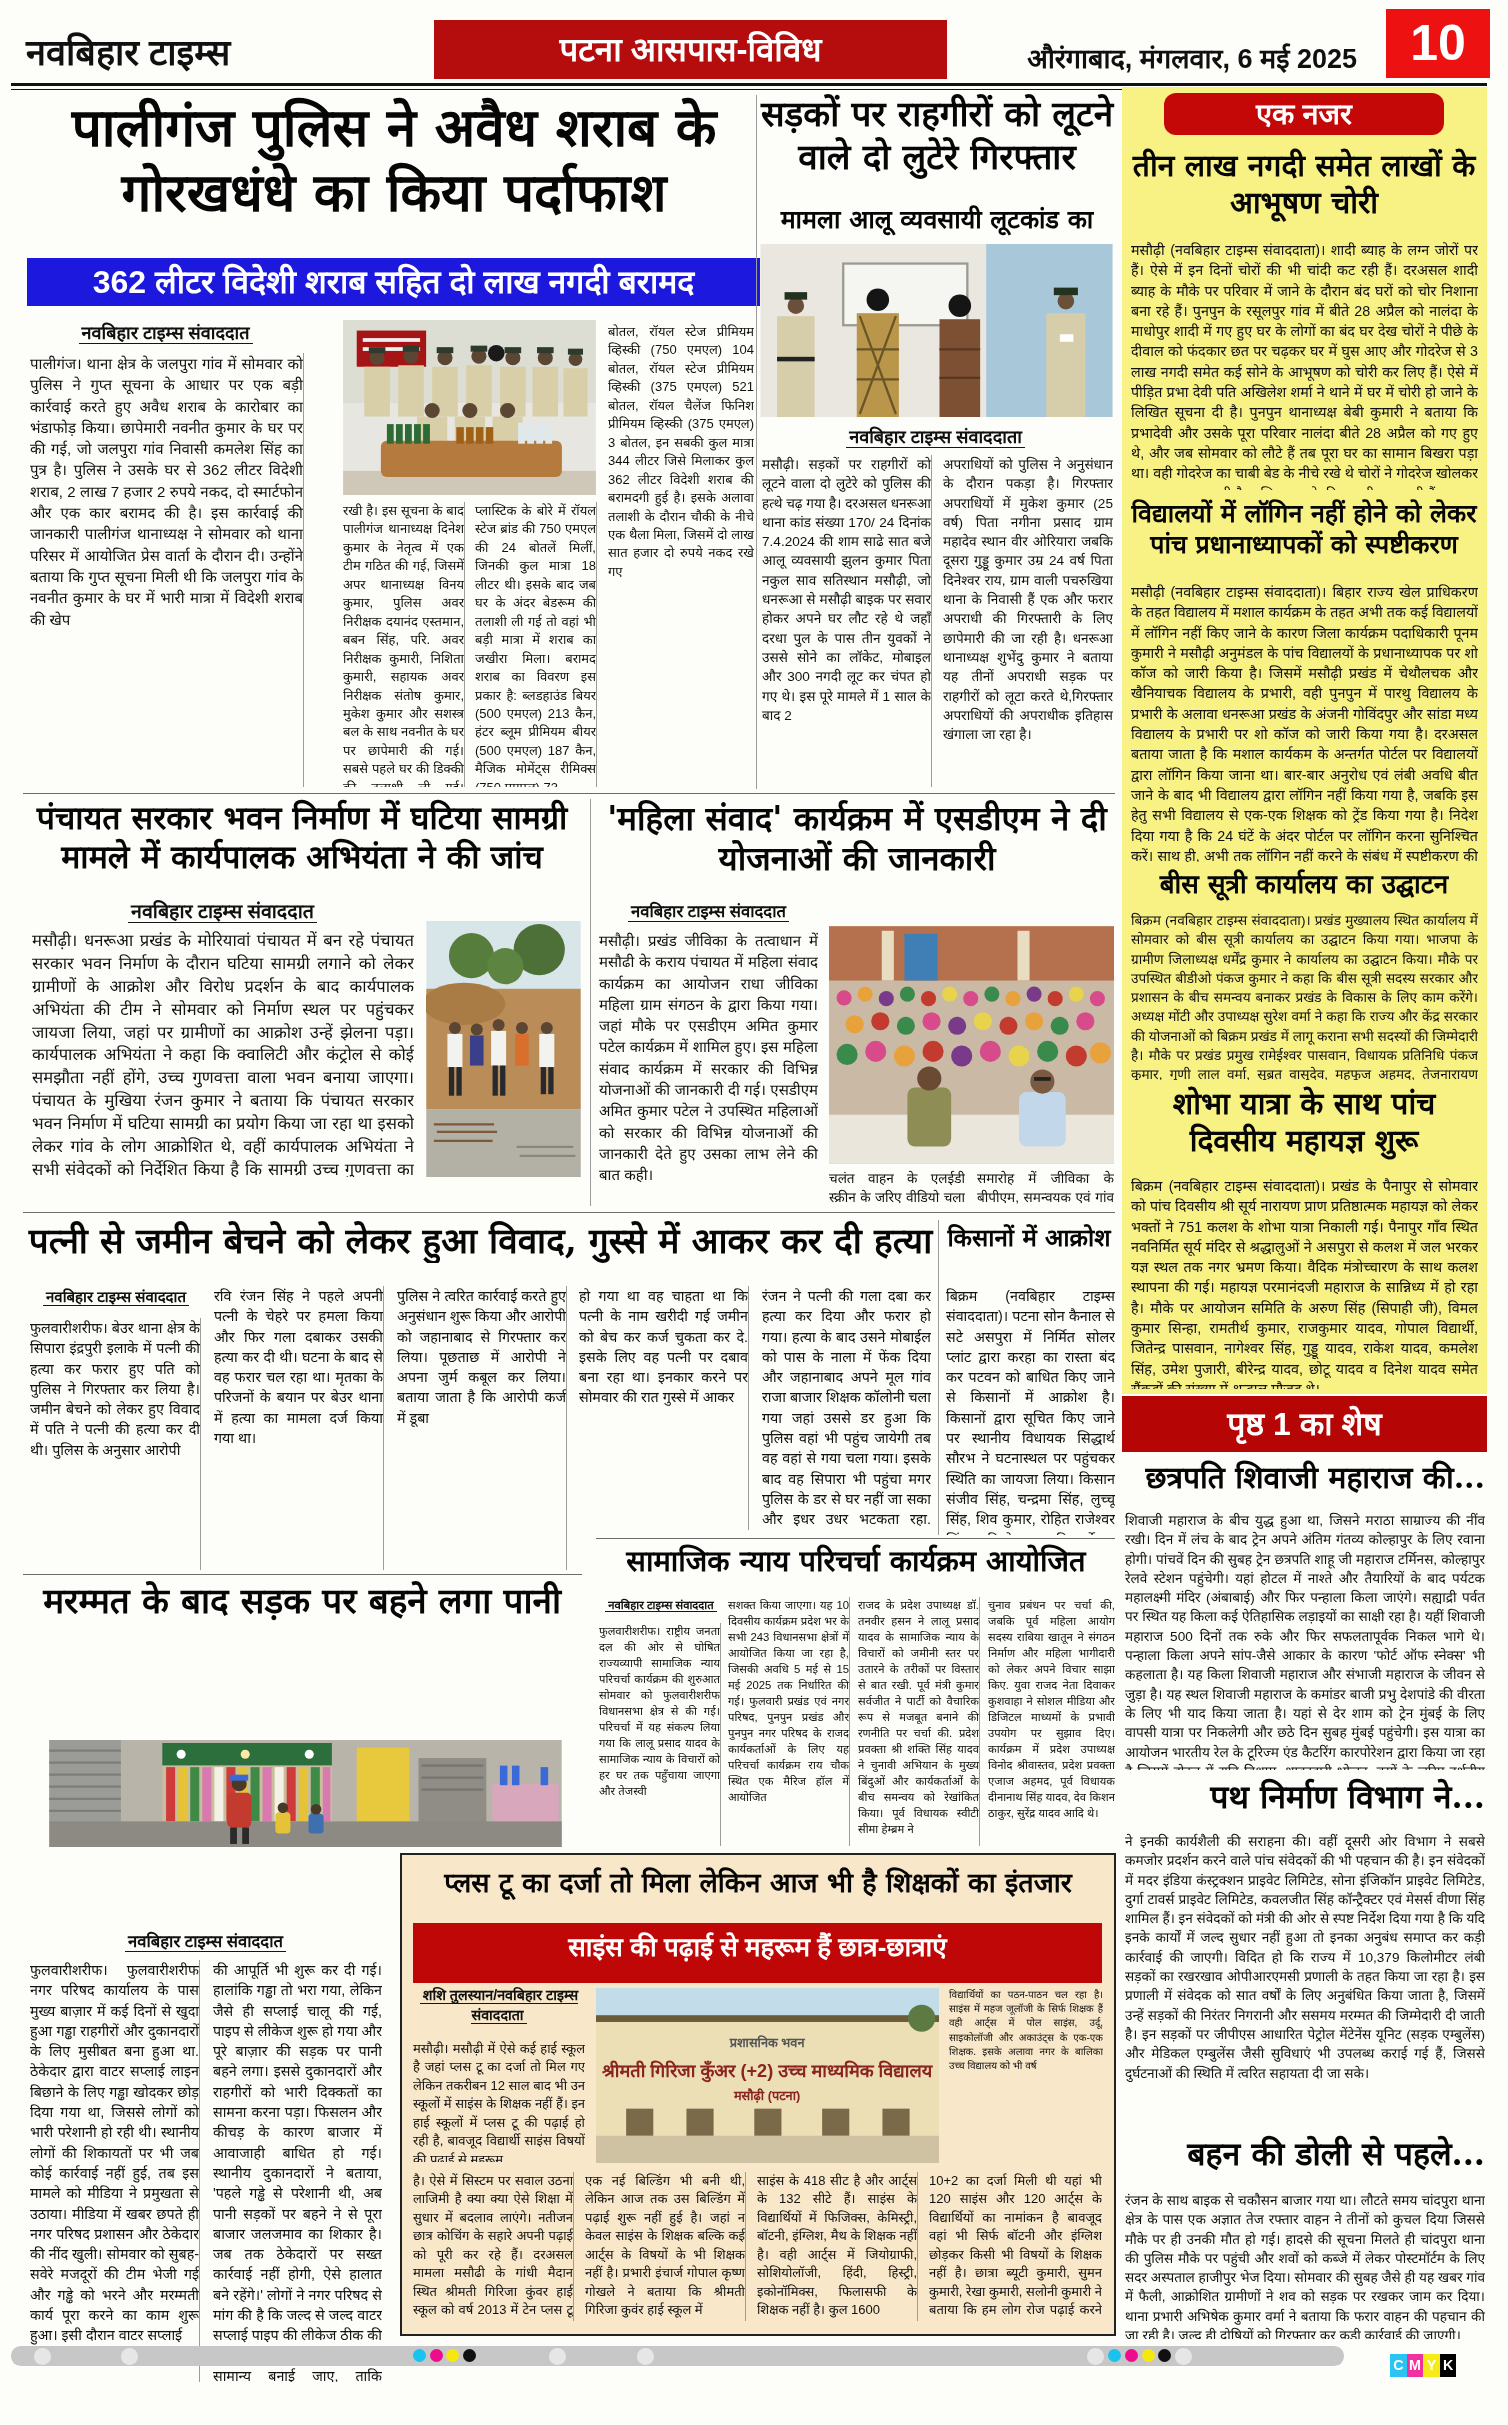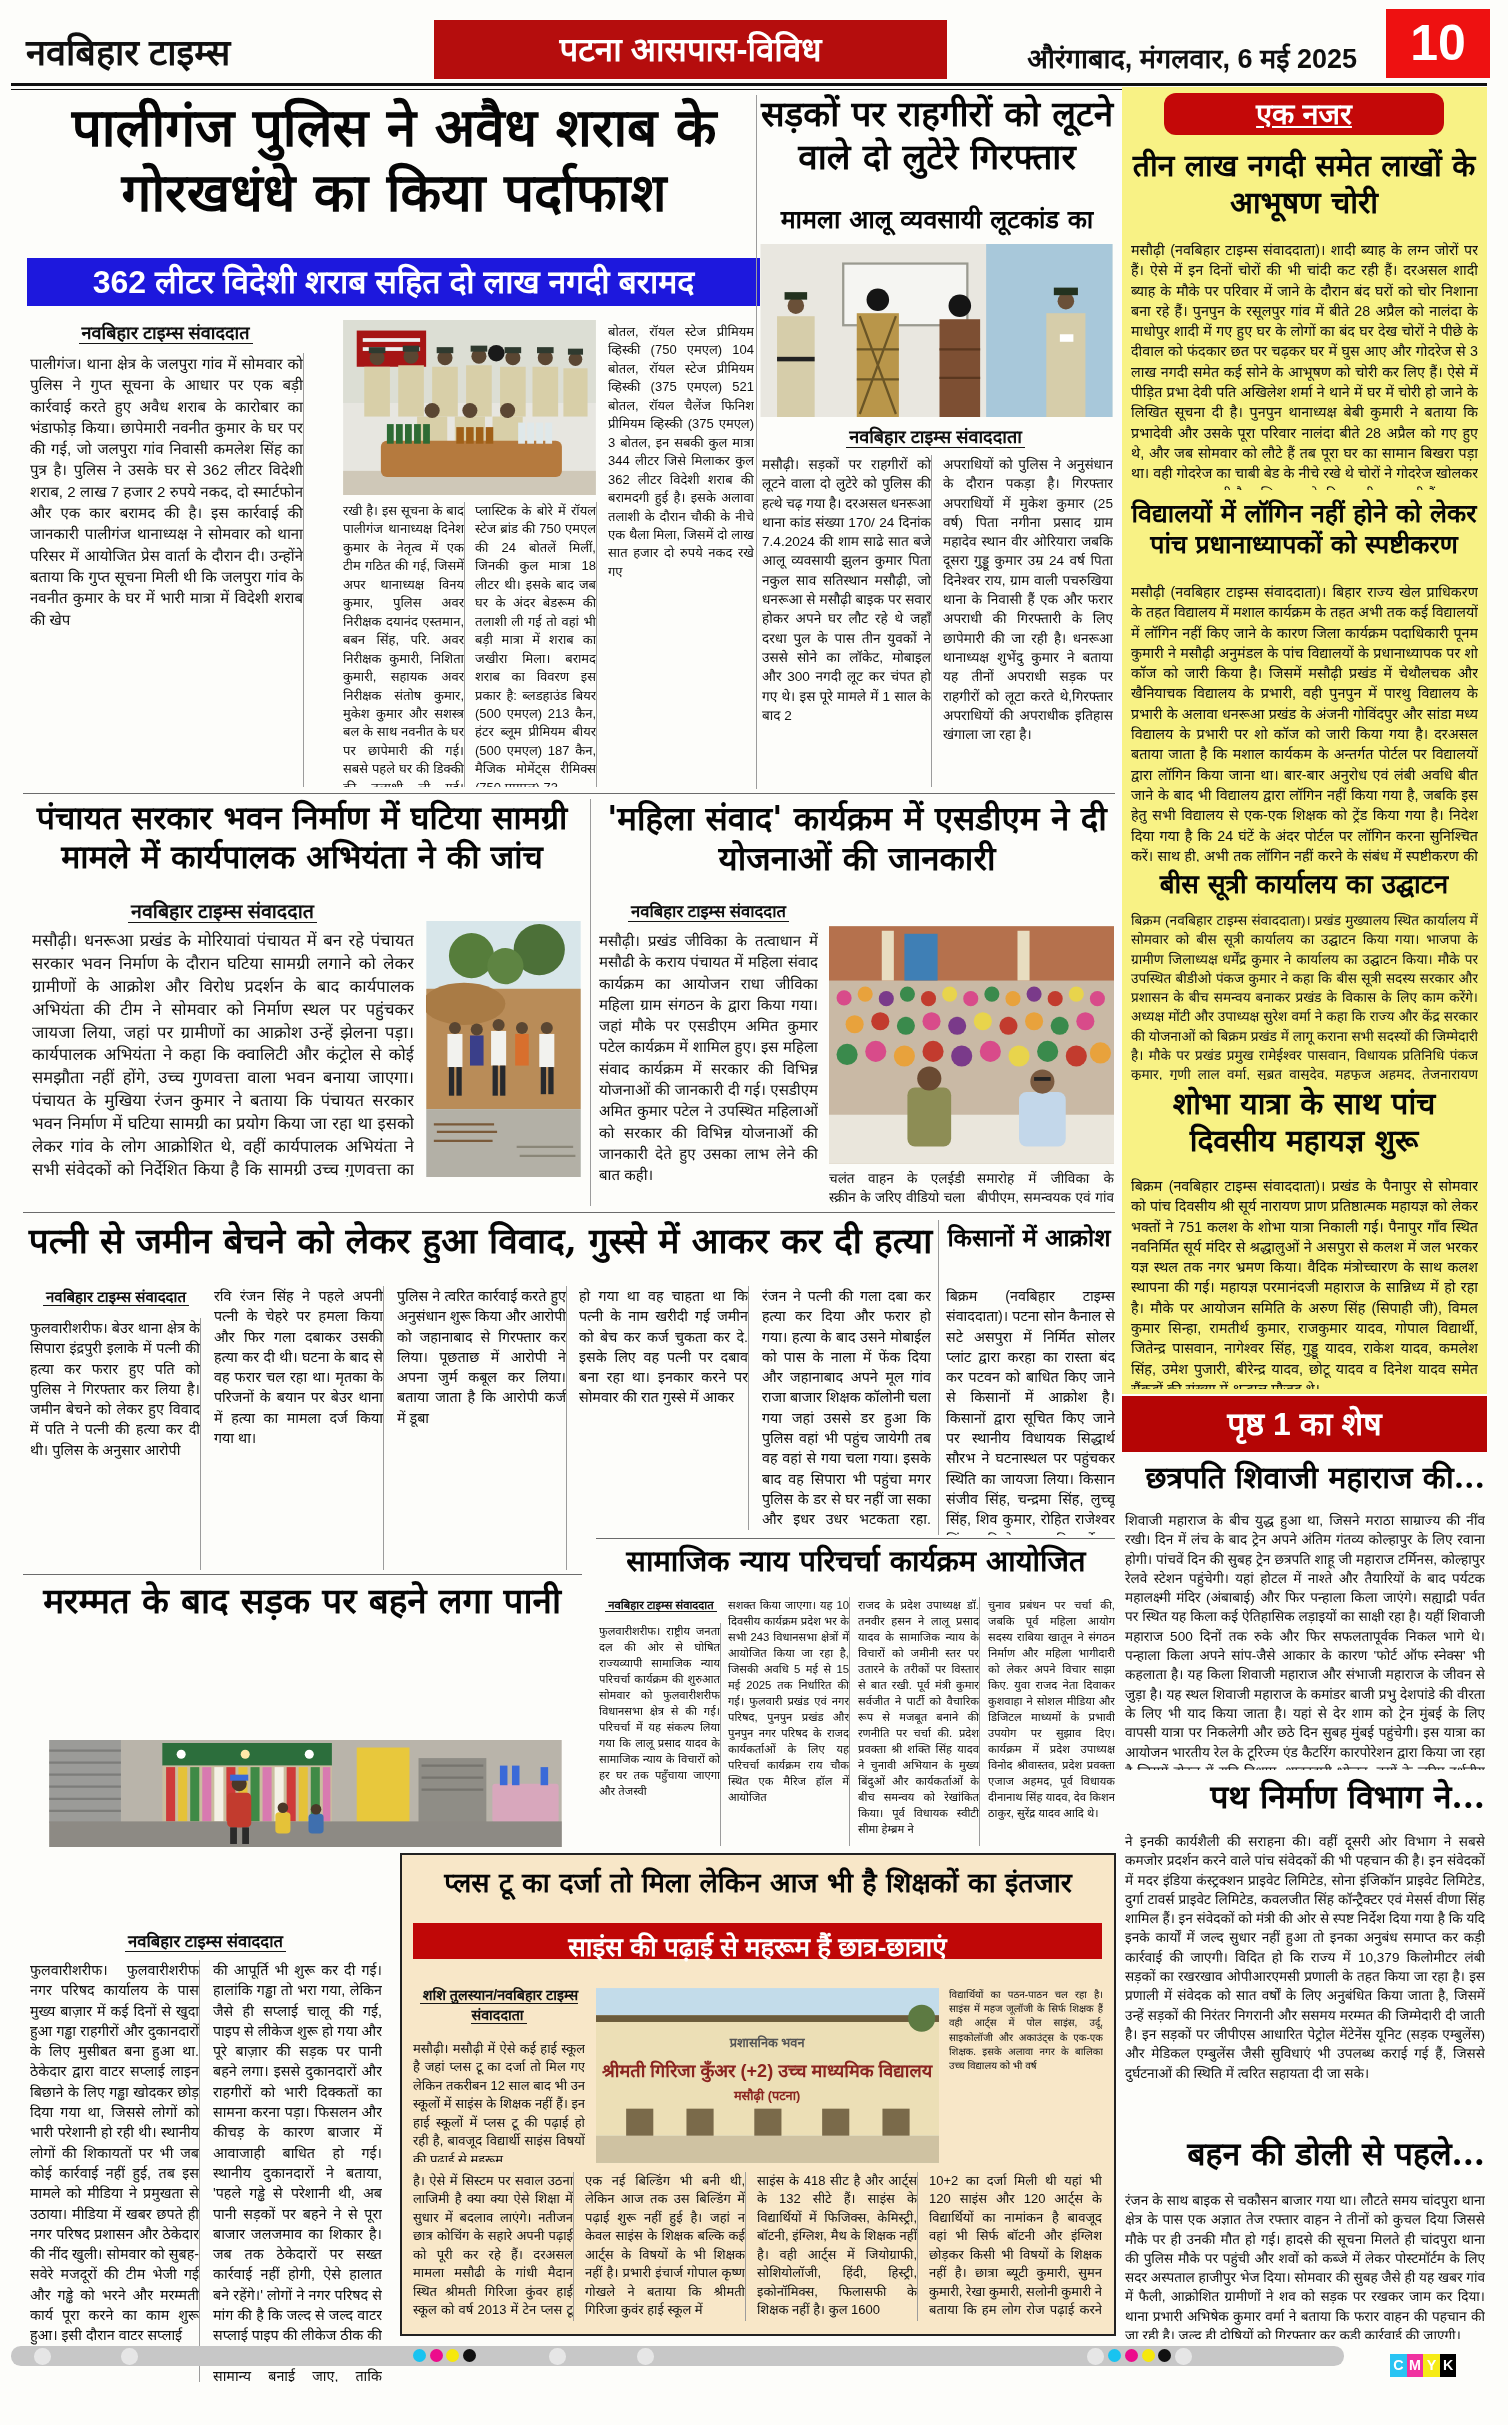--- a/index.html
+++ b/index.html
@@ -10,21 +10,21 @@
       font-family:"DejaVu Serif","Liberation Serif",serif;}
   .hl-left{text-align:right;}
   .nowrap{white-space:nowrap;overflow:hidden;}
   .bc{text-align:justify;line-height:1.42;overflow:hidden;}
   .bl{font-weight:bold;text-align:center;overflow:hidden;}
   .bl span{border-bottom:1.5px solid #151515;padding:0 3px;}
   .vr{border-right:0.8px solid #9c9c9c;}
   .banner{color:#fff;font-weight:bold;text-align:center;}
   .rule-h{background:#6b6b6b;height:0.8px;}
   .rule-v{background:#9c9c9c;width:0.8px;}
-  .pill{background:#c40808;color:#fff;font-weight:bold;text-align:center;border-radius:12px;text-decoration:underline;}
+  .pill{background:#c40808;color:#fff;font-weight:bold;text-align:center;border-radius:12px;}
   .circ{position:absolute;border-radius:50%;}
   .cmyk-sq{width:16.6px;height:22.6px;display:inline-block;color:#fff;font-weight:bold;
            font-size:14.3px;text-align:center;line-height:22.6px;}
 </style>
 </head>
 <body>
 
 <div class="page">
 
   <div class="abs" style="left:26px;top:27px;width:362px;font-size:36px;font-weight:bold;">नवबिहार टाइम्स</div>
@@ -326,21 +326,21 @@
         <circle cx="354" cy="92" r="7" fill="#4a3828"></circle>
     </g>
   </svg>
 
   <div class="abs bl" style="left:30px;top:1929px;width:351px;font-size:16.6px;"><span>नवबिहार टाइम्स संवाददात</span></div>
   <div class="abs bc vr" style="left:30px;top:1960px;width:169px;height:422px;font-size:14.3px;">फुलवारीशरीफ। फुलवारीशरीफ नगर परिषद कार्यालय के पास मुख्य बाज़ार में कई दिनों से खुदा हुआ गड्ढा राहगीरों और दुकानदारों के लिए मुसीबत बना हुआ था. ठेकेदार द्वारा वाटर सप्लाई लाइन बिछाने के लिए गड्ढा खोदकर छोड़ दिया गया था, जिससे लोगों को भारी परेशानी हो रही थी। स्थानीय लोगों की शिकायतों पर भी जब कोई कार्रवाई नहीं हुई, तब इस मामले को मीडिया ने प्रमुखता से उठाया। मीडिया में खबर छपते ही नगर परिषद प्रशासन और ठेकेदार की नींद खुली। सोमवार को सुबह-सवेरे मजदूरों की टीम भेजी गई और गड्ढे को भरने और मरम्मती कार्य पूरा करने का काम शुरू हुआ। इसी दौरान वाटर सप्लाई</div>
   <div class="abs bc" style="left:213px;top:1960px;width:169px;height:422px;font-size:14.3px;">की आपूर्ति भी शुरू कर दी गई। हालांकि गड्ढा तो भरा गया, लेकिन जैसे ही सप्लाई चालू की गई, पाइप से लीकेज शुरू हो गया और पूरे बाज़ार की सड़क पर पानी बहने लगा। इससे दुकानदारों और राहगीरों को भारी दिक्कतों का सामना करना पड़ा। फिसलन और कीचड़ के कारण बाजार में आवाजाही बाधित हो गई। स्थानीय दुकानदारों ने बताया, 'पहले गड्ढे से परेशानी थी, अब पानी सड़कों पर बहने ने से पूरा बाजार जलजमाव का शिकार है। जब तक ठेकेदारों पर सख्त कार्रवाई नहीं होगी, ऐसे हालात बने रहेंगे।' लोगों ने नगर परिषद से मांग की है कि जल्द से जल्द वाटर सप्लाई पाइप की लीकेज ठीक की जाए और सड़क की स्थिति सामान्य बनाई जाए, ताकि आमजन को राहत मिल सके।</div>
 
   <div class="abs" style="left:400px;top:1853px;width:716px;height:483px;background:#f8e7c8;border:2.3px solid #222;box-sizing:border-box;"></div>
   <div class="abs hl nowrap" style="left:411px;top:1867px;width:694px;font-size:27px;">प्लस टू का दर्जा तो मिला लेकिन आज भी है शिक्षकों का इंतजार</div>
-  <div class="abs banner" style="left:413px;top:1923px;width:689px;height:36px;background:#c00707;font-size:26px;line-height:48px;">साइंस की पढ़ाई से महरूम हैं छात्र-छात्राएं</div>
+  <div class="abs banner" style="left:413px;top:1923px;width:689px;height:60px;background:#c00707;font-size:26px;line-height:48px;">साइंस की पढ़ाई से महरूम हैं छात्र-छात्राएं</div>
   <div class="abs bl" style="left:413px;top:1985px;width:172px;font-size:14.3px;line-height:1.4;"><span>शशि तुलस्यान/नवबिहार टाइम्स संवाददाता</span></div>
   <div class="abs bc" style="left:413px;top:2040px;width:172px;height:122px;font-size:13px;">मसौढ़ी। मसौढ़ी में ऐसे कई हाई स्कूल है जहां प्लस टू का दर्जा तो मिल गए लेकिन तकरीबन 12 साल बाद भी उन स्कूलों में साइंस के शिक्षक नहीं हैं। इन हाई स्कूलों में प्लस टू की पढ़ाई हो रही है, बावजूद विद्यार्थी साइंस विषयों की पढ़ाई से महरूम</div>
 
   <svg class="abs" style="left:596px;top:1988px;" width="343" height="175" viewBox="0 0 455 232">
     <rect width="455" height="232" fill="#c3dcea"></rect>
     <rect y="36" width="455" height="160" fill="#ecdfb6"></rect>
     <rect y="36" width="455" height="9" fill="#6b5b3b"></rect>
     <circle cx="432" cy="40" r="18" fill="#5d7a42"></circle>
     <text x="227" y="78" text-anchor="middle" font-size="17" font-weight="bold" fill="#555">प्रशासनिक भवन</text>
     <text x="227" y="118" text-anchor="middle" font-size="24" font-weight="bold" fill="#8a2420">श्रीमती गिरिजा कुँअर (+2) उच्च माध्यमिक विद्यालय</text>

